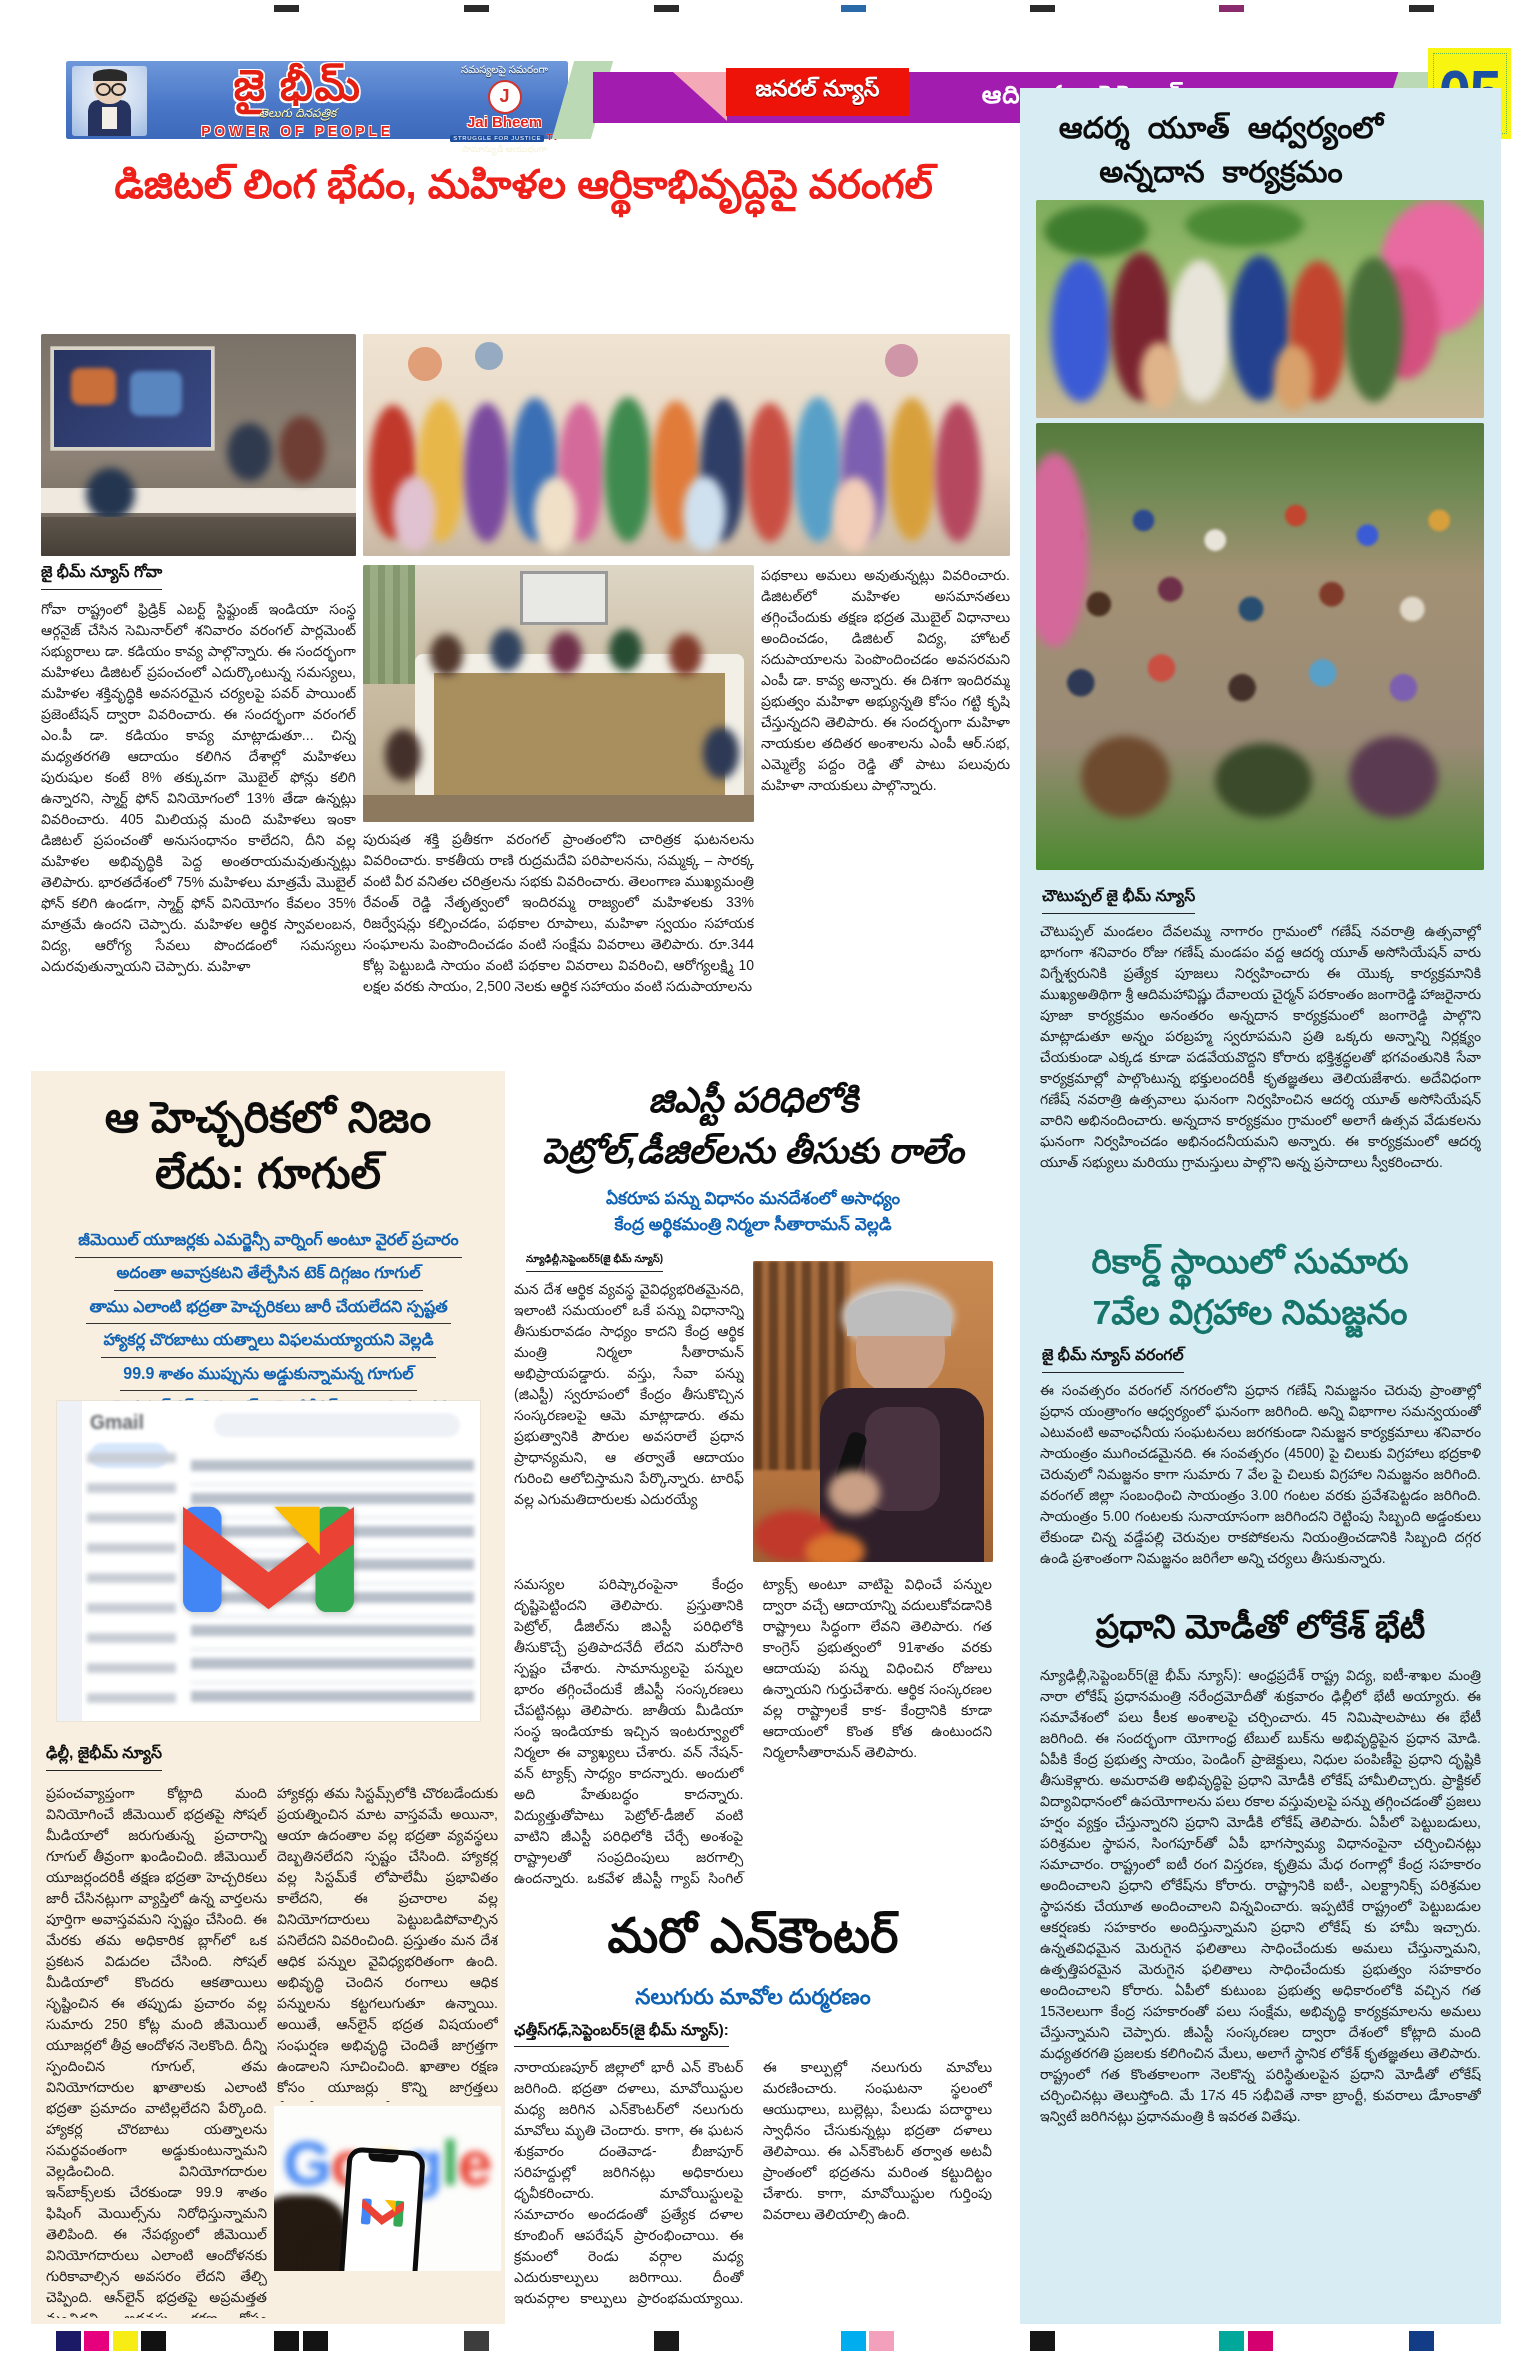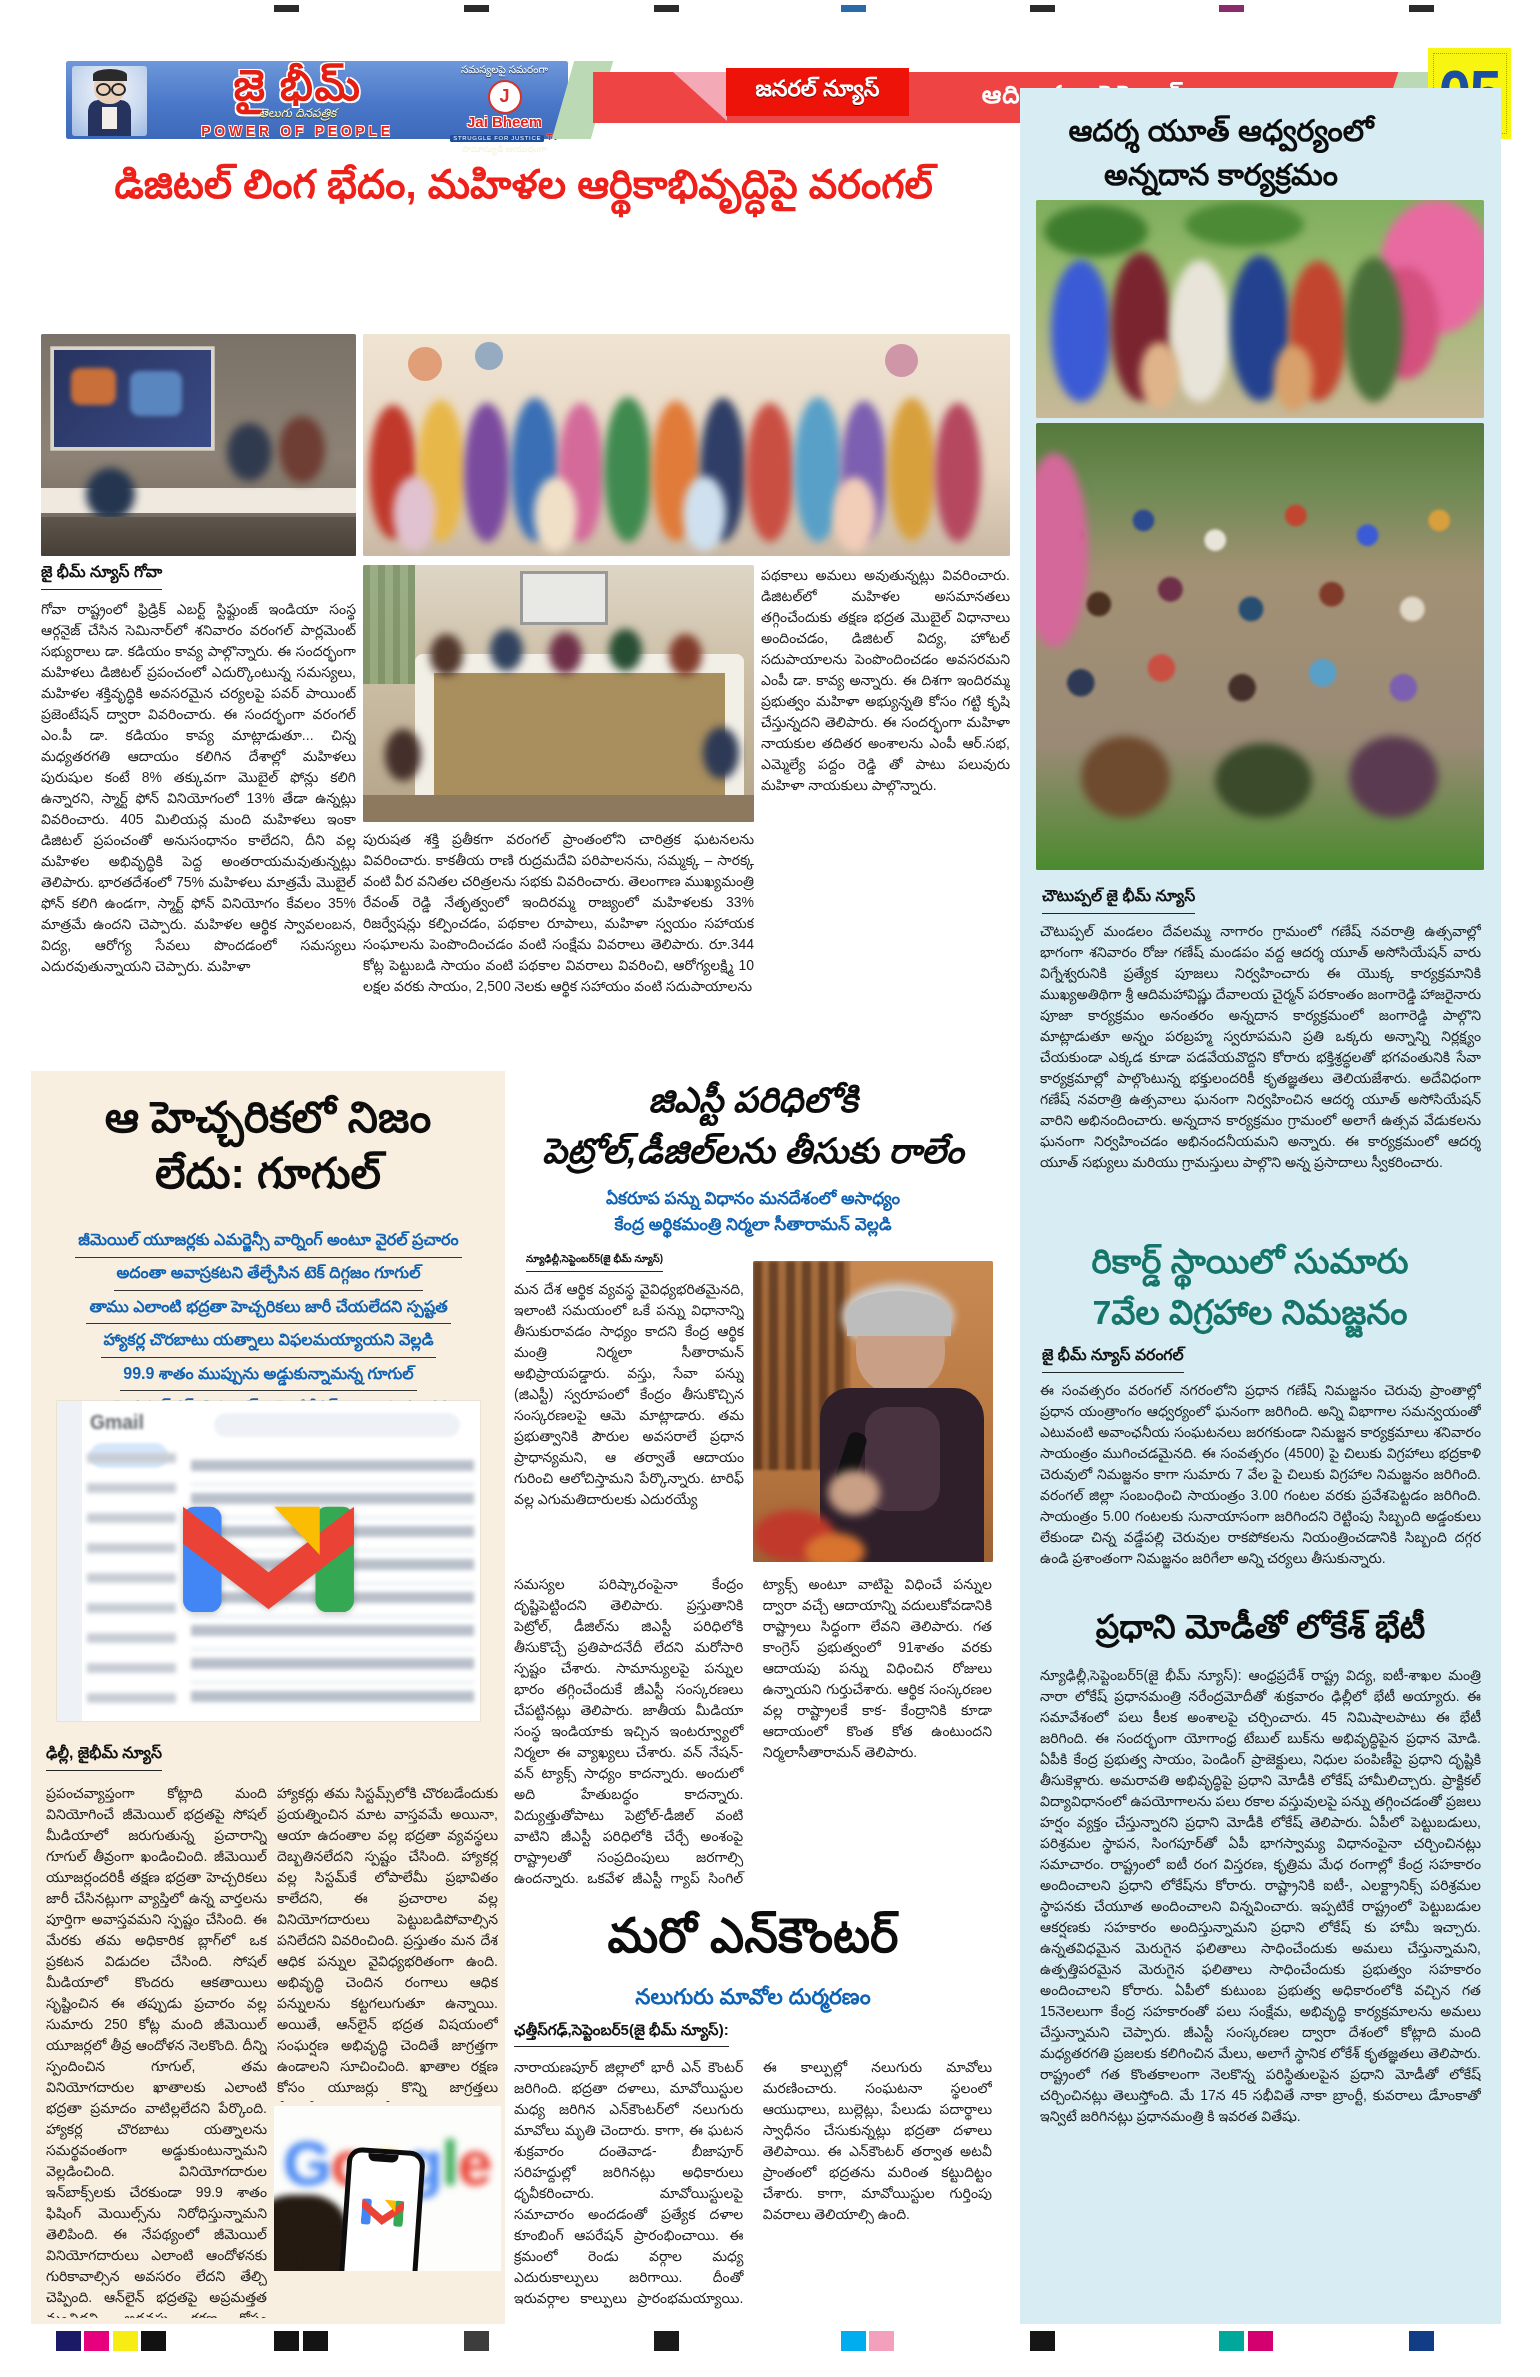--- a/index.html
+++ b/index.html
@@ -25,21 +25,21 @@
   .mast-r{position:relative;width:127px;text-align:center;color:#fff;}
   .tagtop{font-size:10.4px;margin-top:3px;text-shadow:0 0.7px 0.7px #234;}
   .tvcirc{width:30px;height:30px;border-radius:50%;background:#fff;border:2.2px solid #d2342b;margin:1.5px auto 0;
         display:flex;align-items:center;justify-content:center;font-weight:bold;color:#d2342b;font-size:18px;}
   .tvname{font-size:15px;font-weight:bold;color:#e8231a;line-height:1;margin-top:0.7px;
         text-shadow:-0.7px -0.7px 0 #fff,0.7px -0.7px 0 #fff,-0.7px 0.7px 0 #fff,0.7px 0.7px 0 #fff;}
   .tvstrip{display:inline-block;background:#1d4fa0;color:#fff;font-size:6px;letter-spacing:0.7px;padding:0.7px 3px;border-radius:1.5px;}
   .tvsuffix{color:#e8231a;font-weight:bold;font-size:9.7px;margin-left:2.2px;text-shadow:0 0 1.5px #fff;}
   .tvtag{font-size:9px;color:#f4f2d8;margin-top:0.7px;}
   .wedge{position:absolute;background:#bcd9b5;}
-  .bar{position:absolute;left:593px;top:72px;width:827px;height:51px;background:#ef4444;}
+  .bar{position:absolute;left:593px;top:72px;width:827px;height:51px;background:#a21caf;}
   .pinknotch{position:absolute;left:80px;top:0;width:54px;height:49px;background:#f3aab6;
         clip-path:polygon(0 0,100% 0,100% 100%);}
   .secbox{position:absolute;left:133px;top:-4.5px;width:183px;height:48px;background:#ee1309;
         display:flex;align-items:center;justify-content:center;}
   .secbox span{color:#fff;font-weight:bold;font-size:22.4px;text-shadow:0 0.7px 0.7px #600;}
   .dateline-bar{position:absolute;left:350px;top:0;width:417px;height:51px;display:flex;align-items:center;justify-content:center;color:#fff;font-weight:bold;font-size:24.6px;letter-spacing:0.7px;}
   .dsep{font-size:15px;opacity:.85;margin:0 9.7px;font-weight:normal;}
   .pagebox{position:absolute;left:1428px;top:48px;width:83px;height:91px;background:#f8f511;
         display:flex;align-items:center;justify-content:center;}
   .pagebox .inner{width:72px;height:79px;border:1.5px dotted #63b64f;display:flex;align-items:center;justify-content:center;}
@@ -305,21 +305,21 @@
 
   <div class="m-head" style="left:514px;top:1905px;width:478px;font-size:48px;line-height:1.3;">మరో ఎన్‌కౌంటర్</div>
   <div class="bluesub" style="left:514px;top:1984px;width:478px;font-size:21.6px;">నలుగురు మావోల దుర్మరణం</div>
   <div class="abs" style="left:514px;top:2021px;">
     <span class="dl" style="font-size:15px;">ఛత్తీస్‌గఢ్,సెప్టెంబర్5(జై భీమ్ న్యూస్):</span>
   </div>
   <div class="body-txt cols2 abs" style="left:514px;top:2057px;width:478px;height:262px;">నారాయణపూర్ జిల్లాలో భారీ ఎన్ కౌంటర్ జరిగింది. భద్రతా దళాలు, మావోయిస్టుల మధ్య జరిగిన ఎన్‌కౌంటర్‌లో నలుగురు మావోలు మృతి చెందారు. కాగా, ఈ ఘటన శుక్రవారం దంతెవాడ- బీజాపూర్ సరిహద్దుల్లో జరిగినట్లు అధికారులు ధృవీకరించారు. మావోయిస్టులపై సమాచారం అందడంతో ప్రత్యేక దళాల కూంబింగ్ ఆపరేషన్ ప్రారంభించాయి. ఈ క్రమంలో రెండు వర్గాల మధ్య ఎదురుకాల్పులు జరిగాయి. దీంతో ఇరువర్గాల కాల్పులు ప్రారంభమయ్యాయి. ఈ కాల్పుల్లో నలుగురు మావోలు మరణించారు. సంఘటనా స్థలంలో ఆయుధాలు, బుల్లెట్లు, పేలుడు పదార్థాలు స్వాధీనం చేసుకున్నట్లు భద్రతా దళాలు తెలిపాయి. ఈ ఎన్‌కౌంటర్ తర్వాత అటవీ ప్రాంతంలో భద్రతను మరింత కట్టుదిట్టం చేశారు. కాగా, మావోయిస్టుల గుర్తింపు వివరాలు తెలియాల్సి ఉంది.</div>
 
   <div class="rightbox"></div>
 
-  <div class="m-head" style="left:1020px;top:109px;width:402px;font-size:30px;line-height:1.45;">
+  <div class="m-head" style="left:1020px;top:109px;width:402px;font-size:30px;line-height:1.45;font-family:Liberation Mono, monospace;">
     <div>ఆదర్శ యూత్ ఆధ్వర్యంలో</div>
     <div>అన్నదాన కార్యక్రమం</div>
   </div>
 
   <div class="photo" style="left:1036px;top:200px;width:448px;height:218px;background:linear-gradient(180deg,#7fae5e 0%,#94b86a 30%,#c9b89a 100%);">
     <span class="b" style="left:7.5px;top:4.5px;width:104px;height:52px;background:#3f7d2e;"></span>
     <span class="b" style="left:149px;top:1.5px;width:119px;height:45px;background:#4c8a36;"></span>
     <span class="b" style="right:-7.5px;top:0px;width:112px;height:134px;background:#e86aa0;"></span>
     <span class="b" style="right:45px;top:67px;width:67px;height:112px;background:#d4507e;"></span>
     <span class="b" style="left:15px;top:60px;width:60px;height:142px;background:#3b5bd6;"></span>

